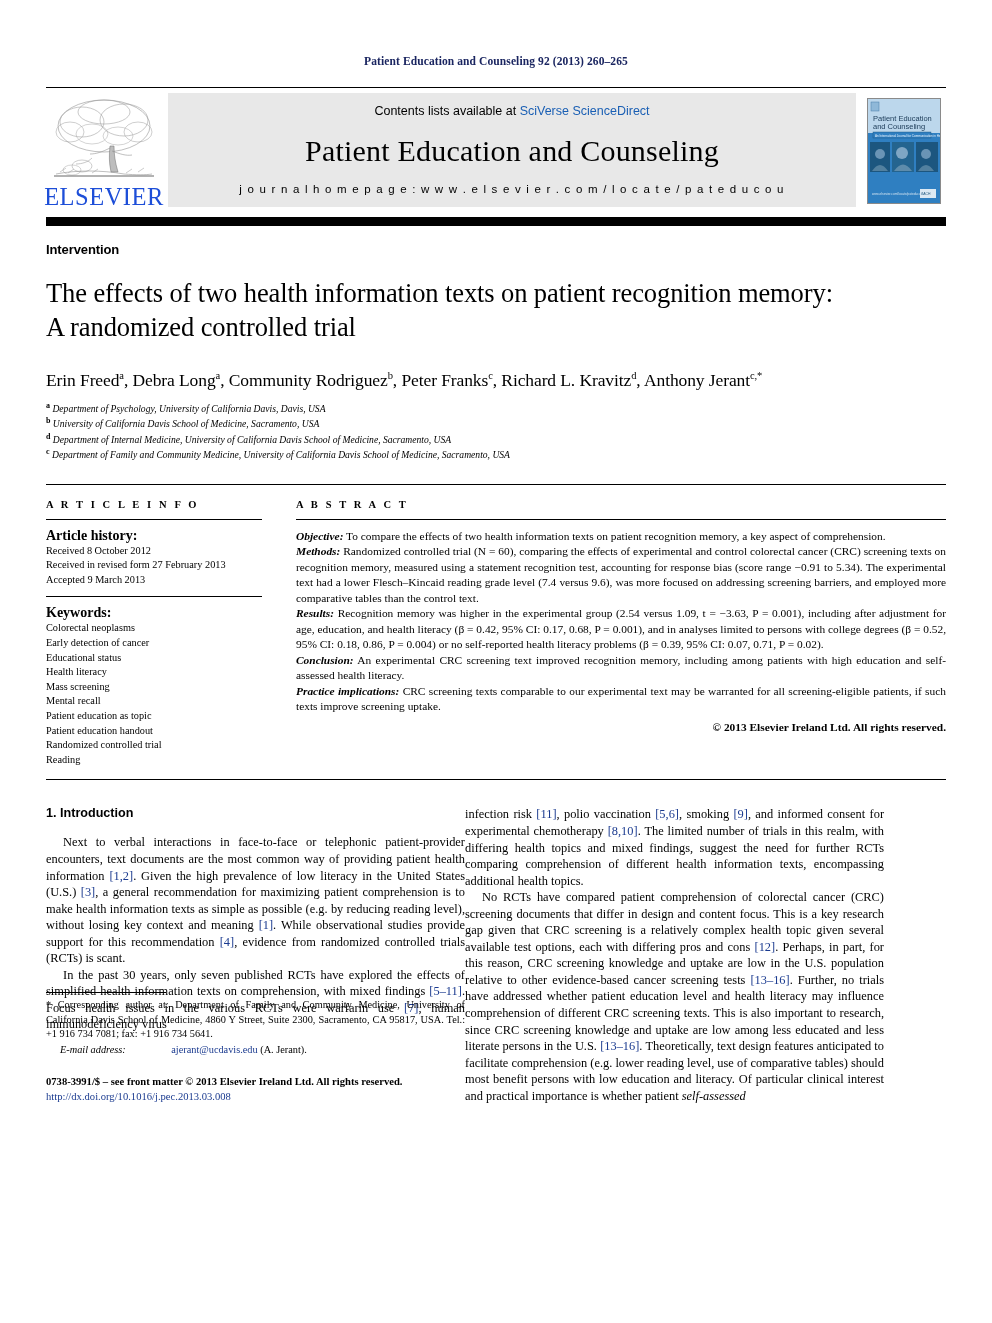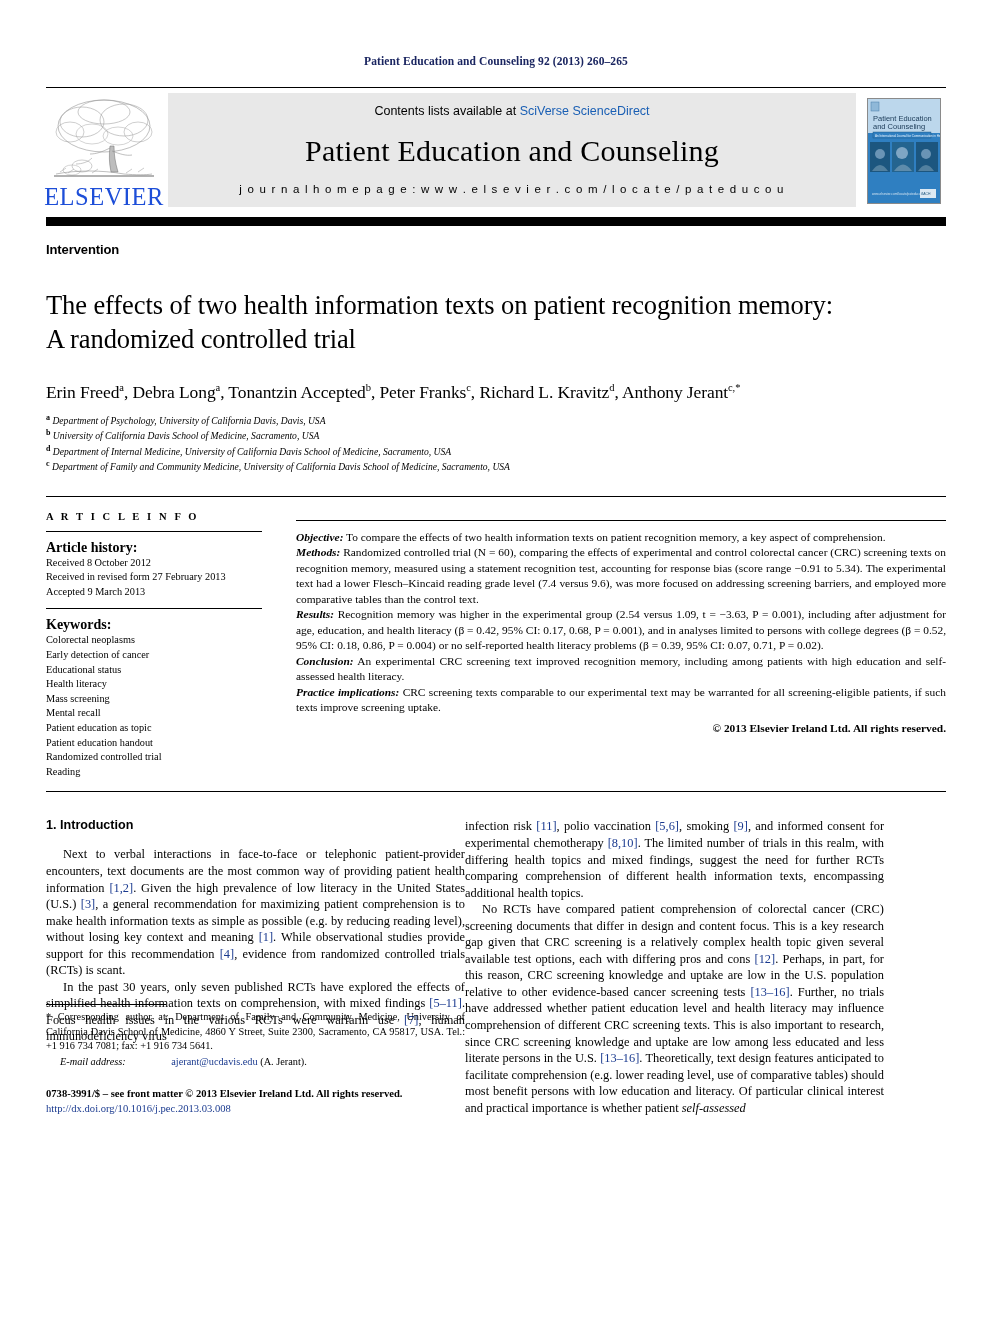--- a/index.html
+++ b/index.html
@@ -115,21 +115,21 @@
     font-family: "Liberation Sans", sans-serif;
     font-size: 13px;
     font-weight: bold;
     margin-top: 16px;
     letter-spacing: -0.1px;
   }
   .article-title {
     font-family: "Liberation Serif", serif;
     font-size: 26.5px;
     line-height: 1.28;
-    margin-top: 32px;
+    margin-top: 20px;
     font-weight: normal;
     letter-spacing: -0.1px;
   }
   .authors {
     font-family: "Liberation Serif", serif;
     font-size: 17.5px;
     margin-top: 25px;
     letter-spacing: -0.1px;
   }
   .authors sup { font-size: 10.5px; }
@@ -323,21 +323,21 @@
 
   <div class="black-bar"></div>
 
   <div class="section-kicker">Intervention</div>
 
   <div class="article-title">
     <span>The effects of two health information texts on patient recognition memory:</span><br>
     <span>A randomized controlled trial</span>
   </div>
 
-  <div class="authors" id="author-list"><span>Erin Freed</span><sup>a</sup>, <span>Debra Long</span><sup>a</sup>, <span>Tonantzin Accepted</span><sup>b</sup>, <span>Peter Franks</span><sup>c</sup>, <span>Richard L. Kravitz</span><sup>d</sup>, <span>Anthony Jerant</span><sup>c,*</sup></div>
+  <div class="authors" id="author-list"><span>Erin Freed</span><sup>a</sup>, <span>Debra Long</span><sup>a</sup>, <span>Community Rodriguez</span><sup>b</sup>, <span>Peter Franks</span><sup>c</sup>, <span>Richard L. Kravitz</span><sup>d</sup>, <span>Anthony Jerant</span><sup>c,*</sup></div>
 
   <div class="affiliations" id="affiliation-list">
       <div><sup>a</sup> Department of Psychology, University of California Davis, Davis, USA</div>
       <div><sup>b</sup> University of California Davis School of Medicine, Sacramento, USA</div>
       <div><sup>d</sup> Department of Internal Medicine, University of California Davis School of Medicine, Sacramento, USA</div>
       <div><sup>c</sup> Department of Family and Community Medicine, University of California Davis School of Medicine, Sacramento, USA</div>
     </div>
 
   <div class="abstract-band">
 
@@ -360,20 +360,21 @@
           <div class="info-line">Mass screening</div>
           <div class="info-line">Mental recall</div>
           <div class="info-line">Patient education as topic</div>
           <div class="info-line">Patient education handout</div>
           <div class="info-line">Randomized controlled trial</div>
           <div class="info-line">Reading</div>
         </div>
     </div>
 
     <div class="abs-col">
+      <div class="smallcaps-head">A B S T R A C T</div>
       <div class="rule-thin wide"></div>
       <div id="abstract-body">
           <p class="abs-para"><span class="lbl">Objective:</span> To compare the effects of two health information texts on patient recognition memory, a key aspect of comprehension.</p>
           <p class="abs-para"><span class="lbl">Methods:</span> Randomized controlled trial (N = 60), comparing the effects of experimental and control colorectal cancer (CRC) screening texts on recognition memory, measured using a statement recognition test, accounting for response bias (score range −0.91 to 5.34). The experimental text had a lower Flesch–Kincaid reading grade level (7.4 versus 9.6), was more focused on addressing screening barriers, and employed more comparative tables than the control text.</p>
           <p class="abs-para"><span class="lbl">Results:</span> Recognition memory was higher in the experimental group (2.54 versus 1.09, t = −3.63, P = 0.001), including after adjustment for age, education, and health literacy (β = 0.42, 95% CI: 0.17, 0.68, P = 0.001), and in analyses limited to persons with college degrees (β = 0.52, 95% CI: 0.18, 0.86, P = 0.004) or no self-reported health literacy problems (β = 0.39, 95% CI: 0.07, 0.71, P = 0.02).</p>
           <p class="abs-para"><span class="lbl">Conclusion:</span> An experimental CRC screening text improved recognition memory, including among patients with high education and self-assessed health literacy.</p>
           <p class="abs-para"><span class="lbl">Practice implications:</span> CRC screening texts comparable to our experimental text may be warranted for all screening-eligible patients, if such texts improve screening uptake.</p>
         </div>
       <div class="abs-copyright">© 2013 Elsevier Ireland Ltd. All rights reserved.</div>
     </div>

